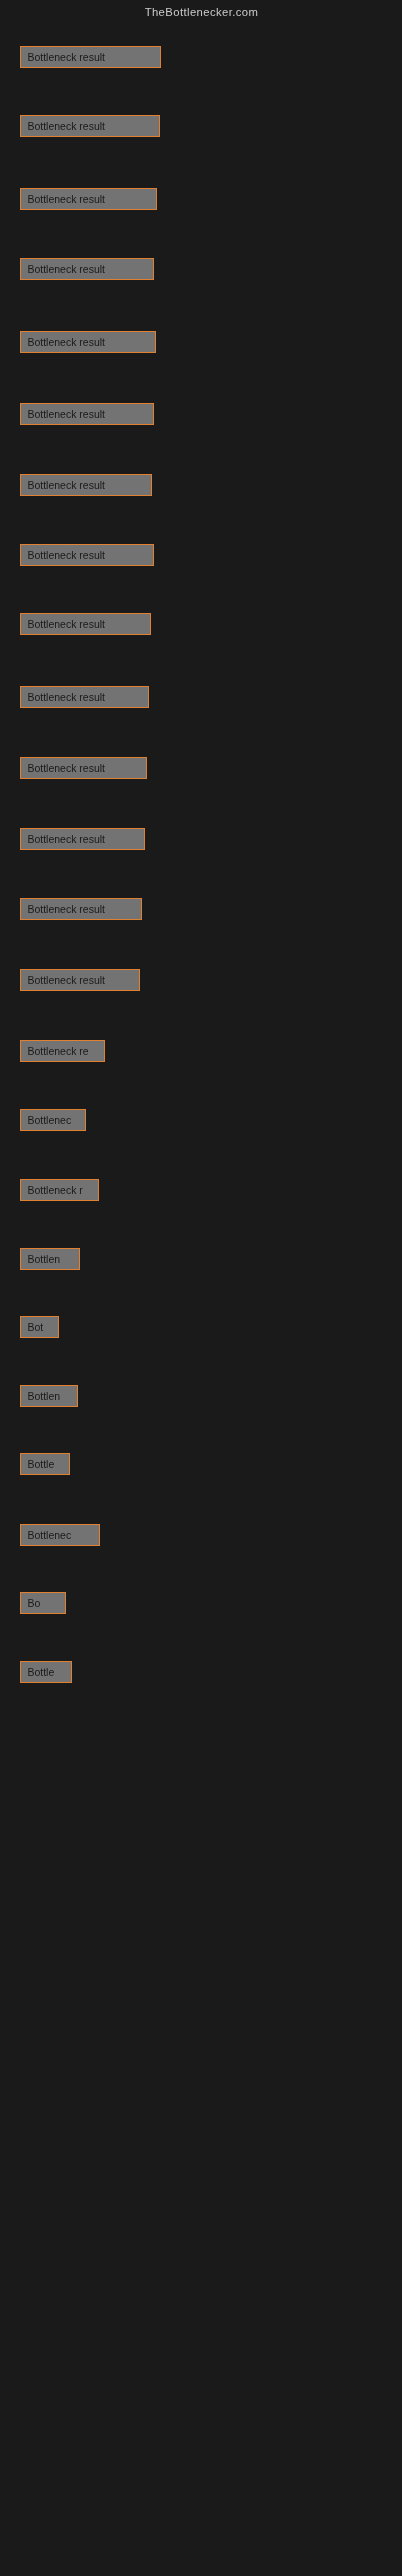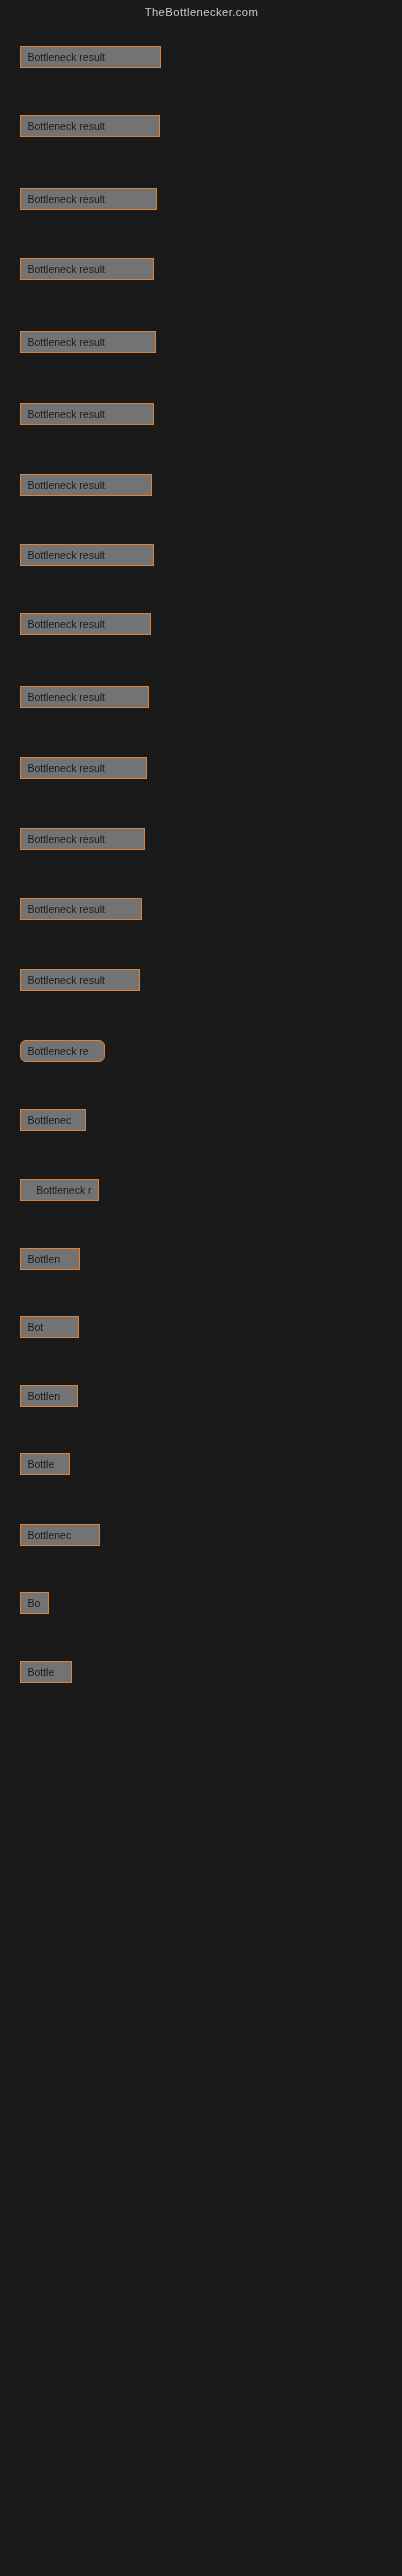--- a/index.html
+++ b/index.html
@@ -50,23 +50,23 @@
 <div class="bottleneck-item" style="top: 331px; width: 136px;">Bottleneck result</div>
 <div class="bottleneck-item" style="top: 403px; width: 134px;">Bottleneck result</div>
 <div class="bottleneck-item" style="top: 474px; width: 132px;">Bottleneck result</div>
 <div class="bottleneck-item" style="top: 544px; width: 134px;">Bottleneck result</div>
 <div class="bottleneck-item" style="top: 613px; width: 131px;">Bottleneck result</div>
 <div class="bottleneck-item" style="top: 686px; width: 129px;">Bottleneck result</div>
 <div class="bottleneck-item" style="top: 757px; width: 127px;">Bottleneck result</div>
 <div class="bottleneck-item" style="top: 828px; width: 125px;">Bottleneck result</div>
 <div class="bottleneck-item" style="top: 898px; width: 122px;">Bottleneck result</div>
 <div class="bottleneck-item" style="top: 969px; width: 120px;">Bottleneck result</div>
-<div class="bottleneck-item" style="top: 1040px; width: 85px; border-radius: 6px;">Bottleneck re</div>
+<div class="bottleneck-item" style="top: 1040px; width: 85px;">Bottleneck re</div>
 <div class="bottleneck-item" style="top: 1109px; width: 66px;">Bottlenec</div>
-<div class="bottleneck-item" style="top: 1179px; width: 79px; text-align: right;">Bottleneck r</div>
+<div class="bottleneck-item" style="top: 1179px; width: 79px;">Bottleneck r</div>
 <div class="bottleneck-item" style="top: 1248px; width: 60px;">Bottlen</div>
-<div class="bottleneck-item" style="top: 1316px; width: 59px;">Bot</div>
+<div class="bottleneck-item" style="top: 1316px; width: 39px;">Bot</div>
 <div class="bottleneck-item" style="top: 1385px; width: 58px;">Bottlen</div>
 <div class="bottleneck-item" style="top: 1453px; width: 50px;">Bottle</div>
 <div class="bottleneck-item" style="top: 1524px; width: 80px;">Bottlenec</div>
-<div class="bottleneck-item" style="top: 1592px; width: 29px;">Bo</div>
+<div class="bottleneck-item" style="top: 1592px; width: 46px;">Bo</div>
 <div class="bottleneck-item" style="top: 1661px; width: 52px;">Bottle</div>
 
 
 </body></html>

